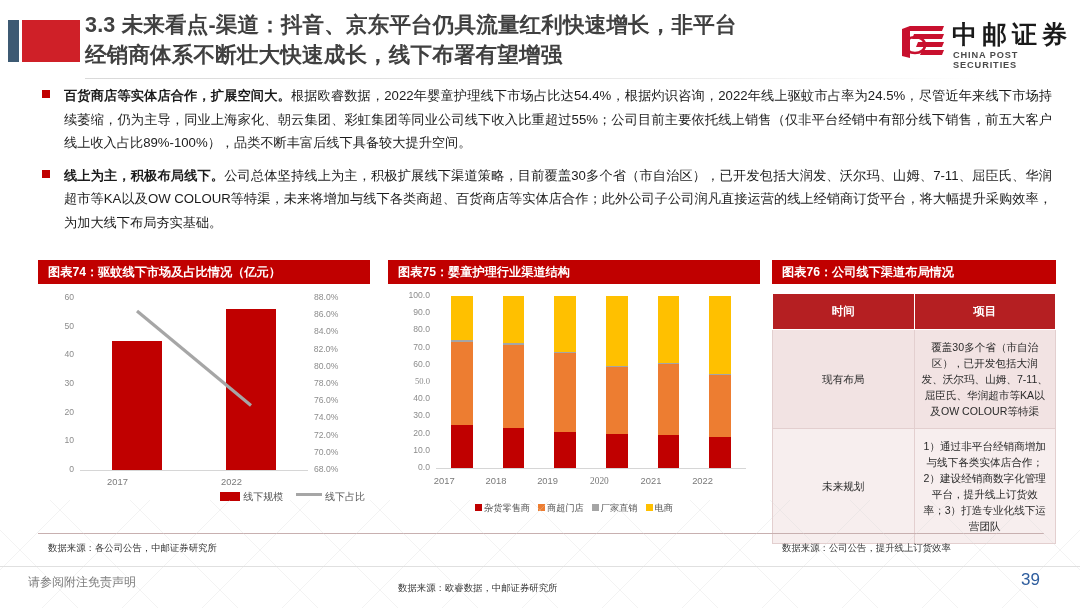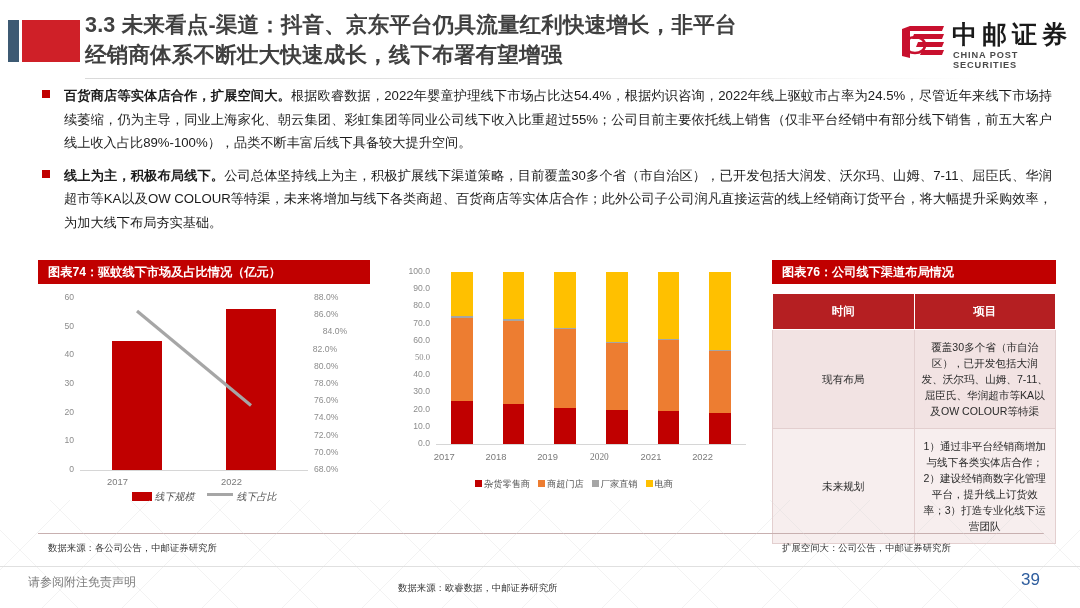--- a/index.html
+++ b/index.html
@@ -59,21 +59,21 @@
   .ylab{position:absolute;font-size:8.6px;color:#8c8c8c;text-align:right;
         line-height:9px;white-space:nowrap;}
   .xlab{position:absolute;font-size:9.4px;color:#7a7a7a;text-align:left;
         line-height:10px;white-space:nowrap;}
   .axisline{position:absolute;background:#d6d6d6;height:1px;}
   .bar{position:absolute;}
 
   
   #c74{position:absolute;left:0;top:0;width:332px;height:228px;}
   #c74 .plot{position:absolute;left:42px;top:14px;width:228px;height:172px;}
-  #c74 .lg{position:absolute;left:0;top:206px;width:332px;text-align:center;font-size:10px;color:#555;font-style:italic;}
+  #c74 .lg{position:absolute;left:0;top:206px;width:332px;text-align:right;font-size:10px;color:#555;}
   #c74 .lg span{margin:0 5px;}
   .lg-swatch{display:inline-block;width:20px;height:9px;vertical-align:-1px;margin-right:3px;}
   .lg-line{display:inline-block;width:26px;height:3px;background:#a6a6a6;vertical-align:4px;margin-right:3px;}
 
   
   #c75{position:absolute;left:0;top:0;width:372px;height:240px;}
   #c75 .plot{position:absolute;left:48px;top:12px;width:310px;height:172px;}
   #c75 .lg{position:absolute;left:0;top:218px;width:372px;text-align:center;font-size:9.2px;color:#555;}
   #c75 .lg span{margin:0 4px;white-space:nowrap;}
   .sq{display:inline-block;width:7px;height:7px;vertical-align:0px;margin-right:2px;}
@@ -158,41 +158,42 @@
             <div class="ylab" style="left:-40px;top:52.33333333333334px;width:34px;">40</div>
             <div class="ylab" style="left:-40px;top:23.666666666666657px;width:34px;">50</div>
             <div class="ylab" style="left:-40px;top:-5px;width:34px;">60</div>
             <div class="ylab" style="left:234px;top:167px;width:42px;text-align:left;">68.0%</div>
             <div class="ylab" style="left:234px;top:149.8px;width:42px;text-align:left;">70.0%</div>
             <div class="ylab" style="left:234px;top:132.6px;width:42px;text-align:left;">72.0%</div>
             <div class="ylab" style="left:234px;top:115.4px;width:42px;text-align:left;">74.0%</div>
             <div class="ylab" style="left:234px;top:98.2px;width:42px;text-align:left;">76.0%</div>
             <div class="ylab" style="left:234px;top:81px;width:42px;text-align:left;">78.0%</div>
             <div class="ylab" style="left:234px;top:63.8px;width:42px;text-align:left;">80.0%</div>
-            <div class="ylab" style="left:224px;top:46.60000000000001px;width:42px;text-align:center;">82.0%</div>
-            <div class="ylab" style="left:234px;top:29.400000000000006px;width:42px;text-align:center;">84.0%</div>
+            <div class="ylab" style="left:216px;top:46.60000000000001px;width:42px;text-align:right;">82.0%</div>
+            <div class="ylab" style="left:234px;top:29.400000000000006px;width:42px;text-align:left;">84.0%</div>
             <div class="ylab" style="left:234px;top:12.199999999999989px;width:42px;text-align:left;">86.0%</div>
             <div class="ylab" style="left:234px;top:-5px;width:42px;text-align:left;">88.0%</div>
             <div class="bar" style="left:31.919999999999998px;top:43px;width:50.160000000000004px;height:129px;background:#C00000;"></div>
             <div class="xlab" style="left:27px;top:179px;width:60px;">2017</div>
             <div class="bar" style="left:145.92px;top:11.466666666666669px;width:50.160000000000004px;height:160.53333333333333px;background:#C00000;"></div>
             <div class="xlab" style="left:141px;top:179px;width:60px;">2022</div>
             <svg width="228" height="172" style="position:absolute;left:0;top:0;overflow:visible;">
               <polyline points="57,12.900000000000006 171,107.5" fill="none" stroke="#A6A6A6" stroke-width="3.2"></polyline>
             </svg>
           </div>
         <div class="lg">
           <span><i class="lg-swatch" style="background:#C00000"></i><b style="font-weight:normal">线下规模</b></span>
           <span><i class="lg-line"></i><b style="font-weight:normal">线下占比</b></span>
         </div>
       </div>
     </div>
   </div>
 
   <div class="panel" id="panel75">
+    <div class="panel-title">图表75：婴童护理行业渠道结构</div>
     <div class="panel-body">
       <div id="c75">
         <div class="plot" id="c75plot">
             <div class="axisline" style="left:0;top:172px;width:310px;"></div>
             <div class="ylab" style="left:-44px;top:167px;width:38px;">0.0</div>
             <div class="ylab" style="left:-44px;top:149.8px;width:38px;">10.0</div>
             <div class="ylab" style="left:-44px;top:132.6px;width:38px;">20.0</div>
             <div class="ylab" style="left:-44px;top:115.4px;width:38px;">30.0</div>
             <div class="ylab" style="left:-44px;top:98.2px;width:38px;">40.0</div>
             <div class="ylab" style="left:-44px;top:81px;width:38px;font-family:Liberation Serif, serif;">50.0</div>
@@ -255,21 +256,21 @@
           <td class="k">未来规划</td>
           <td class="v">1）通过非平台经销商增加与线下各类实体店合作；2）建设经销商数字化管理平台，提升线上订货效率；3）打造专业化线下运营团队</td>
         </tr>
       </tbody>
     </table>
   </div>
 
   <div class="srcrule"></div>
   <div class="src" id="src1">数据来源：各公司公告，中邮证券研究所</div>
   <div class="src" id="src2">数据来源：欧睿数据，中邮证券研究所</div>
-  <div class="src" id="src3">扩展空间大：公司公告，中邮证券研究所</div>
+  <div class="src" id="src3">数据来源：公司公告，提升线上订货效率</div>
 
   <svg class="wm" viewBox="0 0 1080 108" preserveAspectRatio="none">
     <g stroke="#d9d9d9" stroke-width="1" fill="none">
       <path d="M-40 110 L80 -10 M40 110 L160 -10 M120 110 L240 -10 M200 110 L320 -10 M280 110 L400 -10 M360 110 L480 -10 M440 110 L560 -10 M520 110 L640 -10 M600 110 L720 -10 M680 110 L800 -10 M760 110 L880 -10 M840 110 L960 -10 M920 110 L1040 -10 M1000 110 L1120 -10"></path>
       <path d="M-40 -10 L80 110 M40 -10 L160 110 M120 -10 L240 110 M200 -10 L320 110 M280 -10 L400 110 M360 -10 L480 110 M440 -10 L560 110 M520 -10 L640 110 M600 -10 L720 110 M680 -10 L800 110 M760 -10 L880 110 M840 -10 L960 110 M920 -10 L1040 110 M1000 -10 L1120 110"></path>
     </g>
   </svg>
 
   <div class="footrule"></div>
   <div class="foot-left">请参阅附注免责声明</div>

